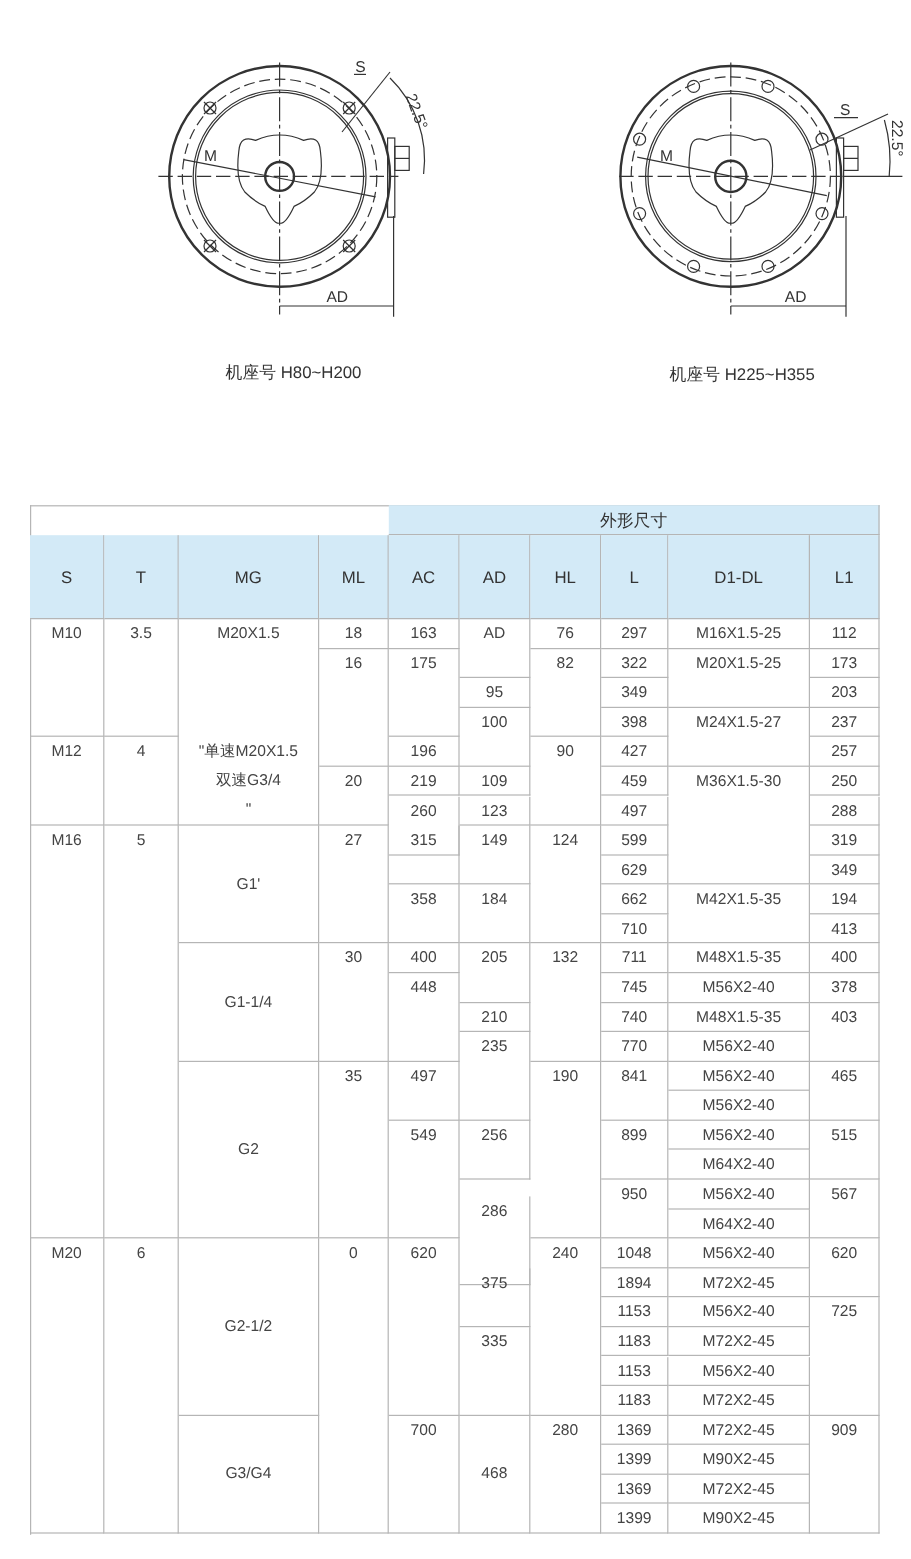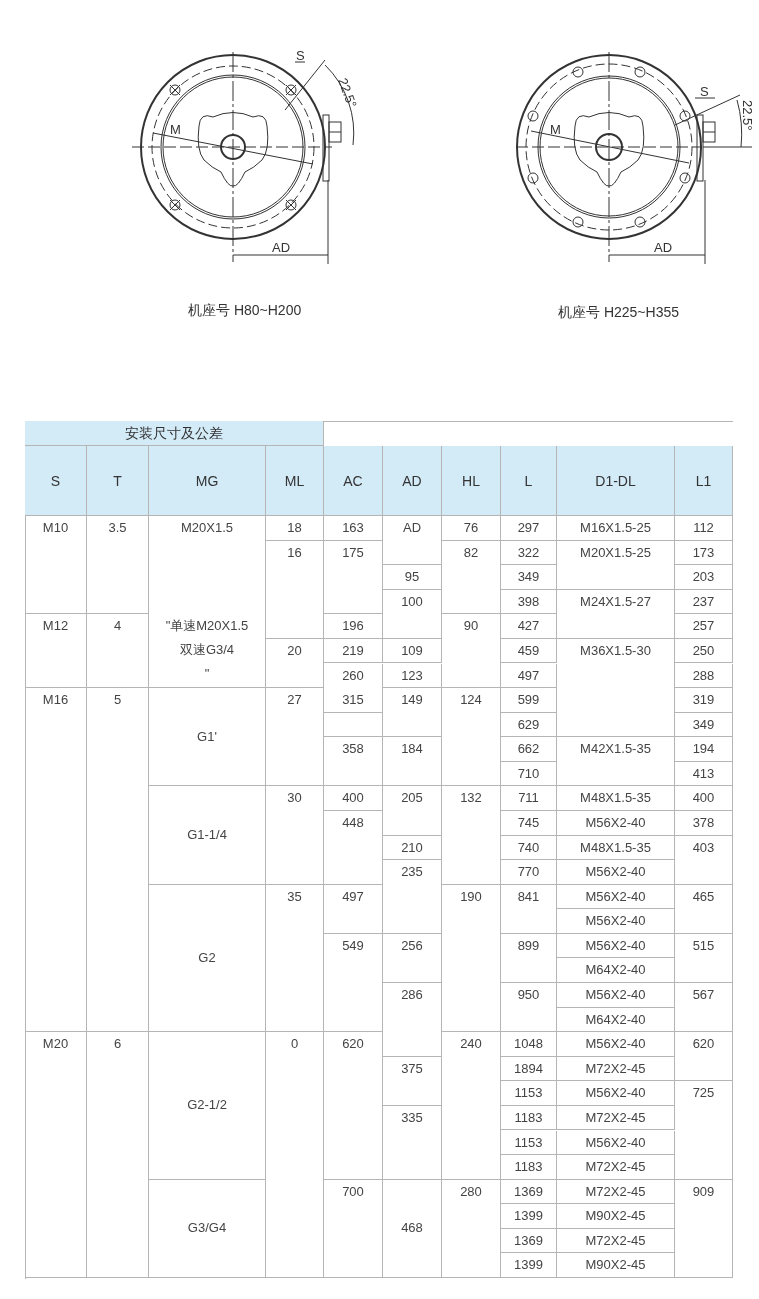--- a/index.html
+++ b/index.html
@@ -90,21 +90,21 @@
   <text x="60" y="134" font-size="13" fill="#333" font-family="Liberation Sans, sans-serif">M</text>
   <text x="0" y="0" font-size="13" fill="#333" transform="translate(253 100) rotate(90)" font-family="Liberation Sans, sans-serif">22.5°</text>
   <text x="164" y="252" font-size="13" fill="#333" font-family="Liberation Sans, sans-serif">AD</text>
 </svg>
 
 <div class="caption" style="left:188px;top:302px;">机座号 H80~H200</div>
 <div class="caption" style="left:558px;top:304px;">机座号 H225~H355</div>
 
 <div id="table">
   <div class="tbl-frame" style="left:0;top:0;width:708px;height:858px;"></div>
-  <div class="cell hdr grp" style="left:0;top:0;width:299px;height:25px;">安装尺寸及公差</div>
+  <div class="cell hdr grp" style="left:299px;top:0;width:409px;height:25px;">外形尺寸</div>
   <div id="colheaders">
       <div class="cell hdr colhdr" style="left: 0px; top: 25px; width: 62px; height: 70px;">S</div>
       <div class="cell hdr colhdr" style="left: 62px; top: 25px; width: 62px; height: 70px;">T</div>
       <div class="cell hdr colhdr" style="left: 124px; top: 25px; width: 117px; height: 70px;">MG</div>
       <div class="cell hdr colhdr" style="left: 241px; top: 25px; width: 58px; height: 70px;">ML</div>
       <div class="cell hdr colhdr" style="left: 299px; top: 25px; width: 59px; height: 70px;">AC</div>
       <div class="cell hdr colhdr" style="left: 358px; top: 25px; width: 59px; height: 70px;">AD</div>
       <div class="cell hdr colhdr" style="left: 417px; top: 25px; width: 59px; height: 70px;">HL</div>
       <div class="cell hdr colhdr" style="left: 476px; top: 25px; width: 56px; height: 70px;">L</div>
       <div class="cell hdr colhdr" style="left: 532px; top: 25px; width: 118px; height: 70px;">D1-DL</div>
@@ -244,21 +244,21 @@
       </div>
       <div class="cell" style="left: 358px; top: 414.5px; width: 59px; height: 24.6px;">
         <div>210</div>
       </div>
       <div class="cell" style="left: 358px; top: 439.1px; width: 59px; height: 73.7px;">
         <div>235</div>
       </div>
       <div class="cell" style="left: 358px; top: 512.9px; width: 59px; height: 49.2px;">
         <div>256</div>
       </div>
-      <div class="cell" style="left: 358px; top: 562px; width: 59px; height: 73.7px;">
+      <div class="cell" style="left: 358px; top: 576px; width: 59px; height: 73.7px;">
         <div>286</div>
       </div>
       <div class="cell" style="left: 358px; top: 635.8px; width: 59px; height: 49.2px;">
         <div>375</div>
       </div>
       <div class="cell" style="left: 358px; top: 684.9px; width: 59px; height: 73.7px;">
         <div>335</div>
       </div>
       <div class="cell vcenter" style="left: 358px; top: 758.7px; width: 59px; height: 98.3px;">
         <div>468</div>

